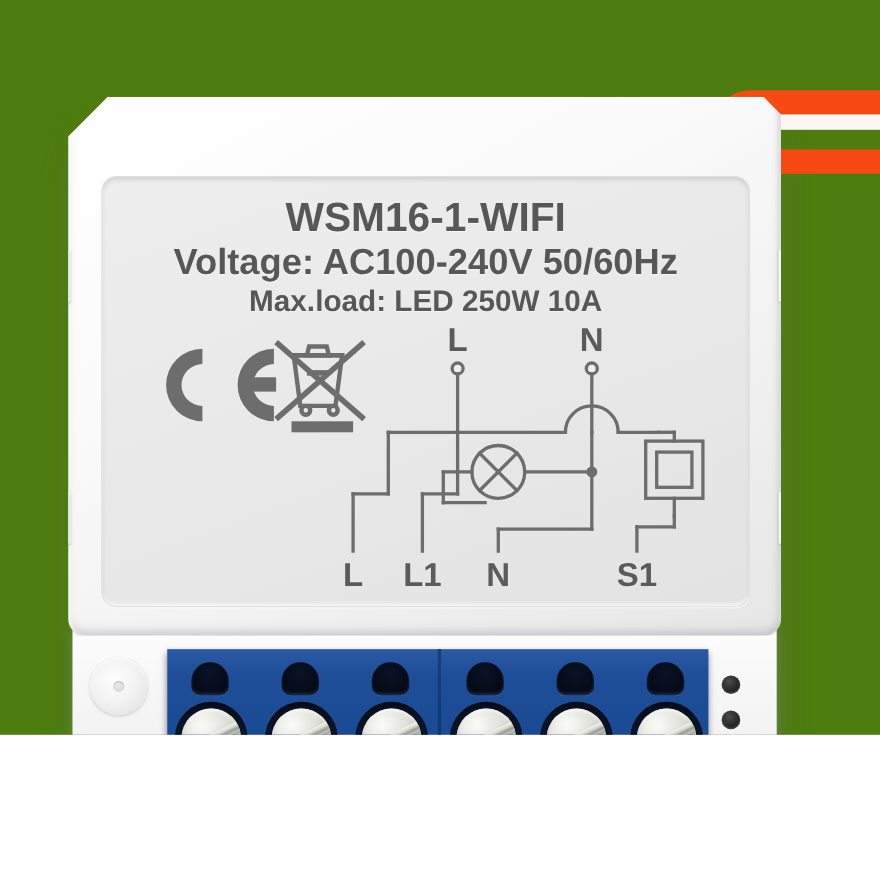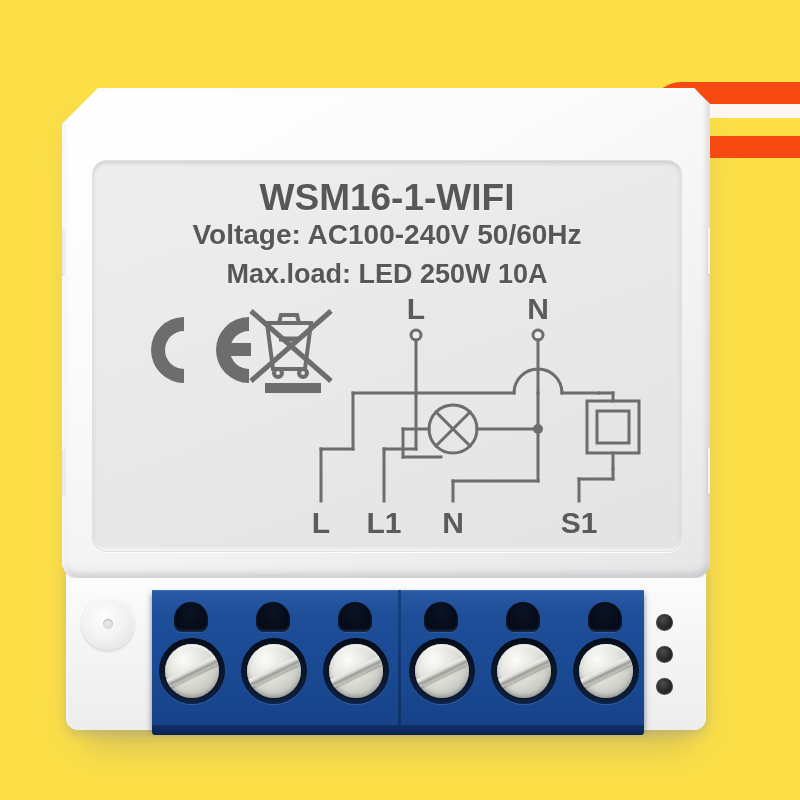--- a/index.html
+++ b/index.html
@@ -8,22 +8,22 @@
     padding: 0;
     width: 800px;
     height: 800px;
     overflow: hidden;
     font-family: "Liberation Sans", sans-serif;
   }
 
   #scene {
     position: relative;
     width: 800px;
-    height: 800px;
-    background: #fde047;
+    height: 668px;
+    background: #4d7c0f;
     overflow: hidden;
   }
 
   
   .device-shadow {
     position: absolute;
     left: 78px;
     top: 110px;
     width: 620px;
     height: 620px;
@@ -95,21 +95,21 @@
     left: 0; right: 0;
     text-align: center;
     color: #575757;
     font-family: "Liberation Sans", sans-serif;
     font-weight: bold;
     letter-spacing: 0px;
     white-space: nowrap;
     text-shadow: 0 1px 0 rgba(255,255,255,0.55);
   }
   .line-model   { top: 16px; font-size: 37px; }
-  .line-voltage { top: 58px; font-size: 28px; }
+  .line-voltage { top: 58px; font-size: 33px; }
   .line-maxload { top: 98px; font-size: 27px; }
 
   
   .ce-mark {
     position: absolute;
     left: 36px;
     top: 150px;
     width: 130px;
     height: 78px;
   }

